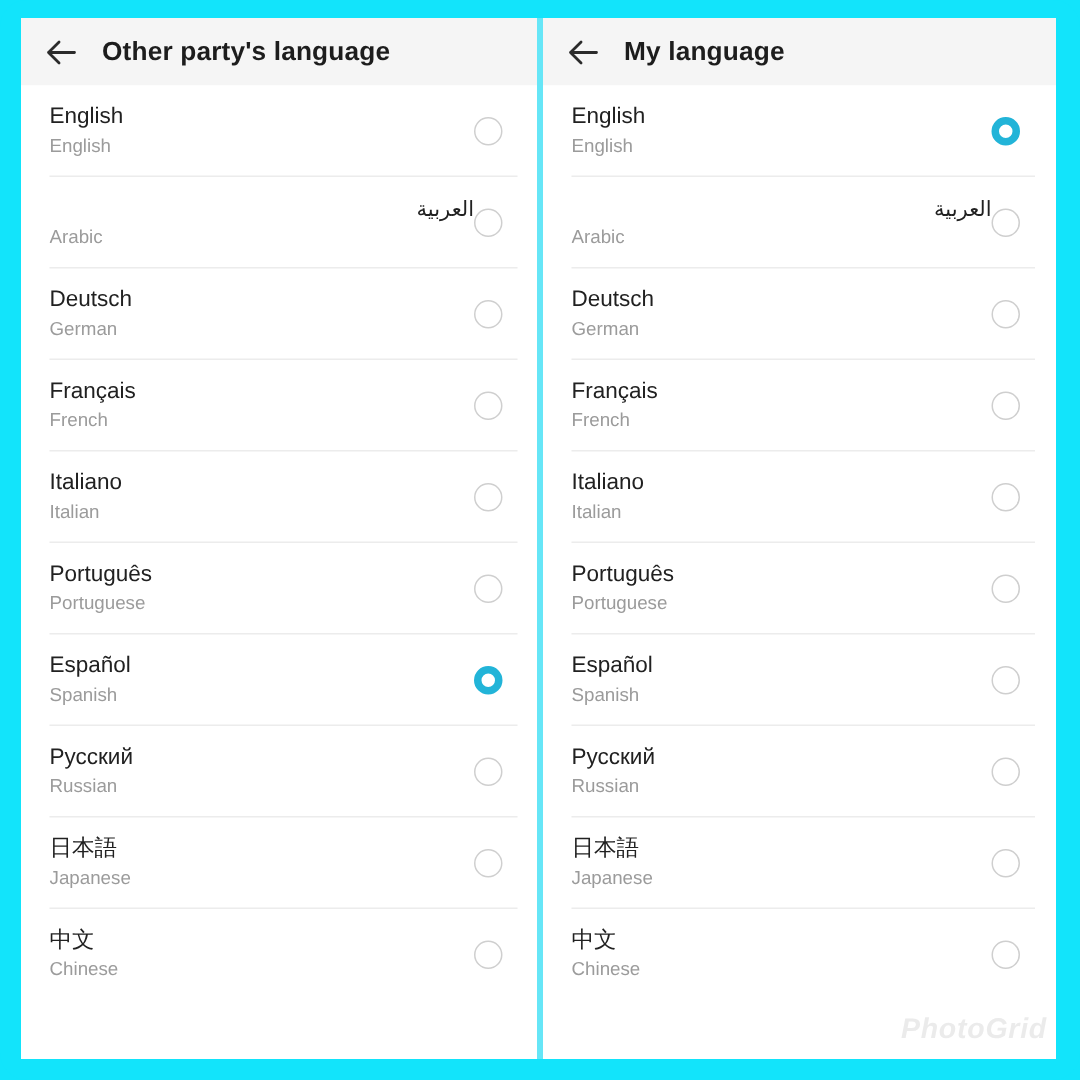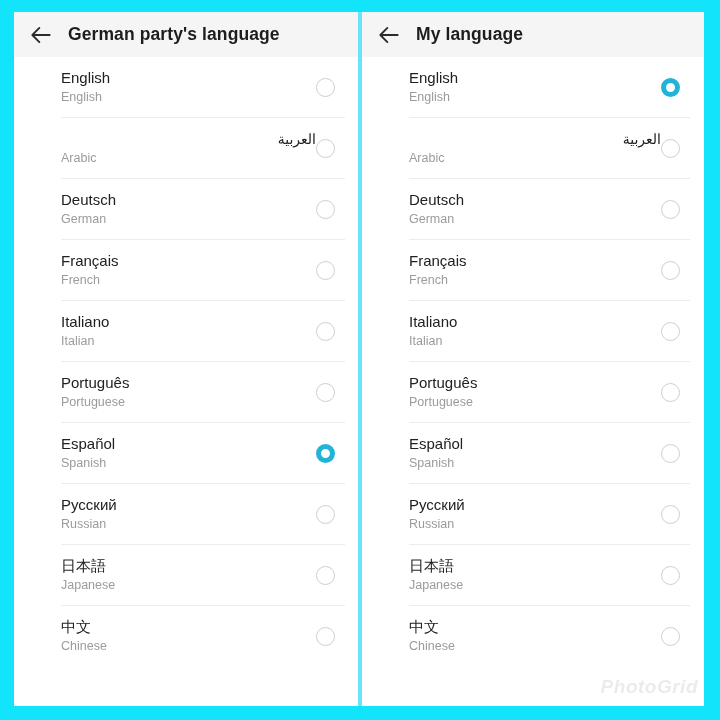--- a/index.html
+++ b/index.html
@@ -70,21 +70,20 @@
     color: #1d1d1d;
     letter-spacing: 0.1px;
     white-space: nowrap;
   }
 
   .list {
     flex: 1;
     background: #ffffff;
     padding-top: 0;
     overflow: hidden;
-    padding-left: 28px;
   }
 
   .row {
     position: relative;
     height: 61px;
     box-sizing: border-box;
     display: flex;
     align-items: center;
     padding: 0 0 0 19px;
   }
@@ -154,21 +153,21 @@
 </head>
 <body>
 
 <div id="screen">
 
   <div class="panel left">
     <div class="appbar">
       <svg class="back-icon" viewBox="0 0 24 24">
         <path d="M20 12 H4 M10.5 5.5 L4 12 L10.5 18.5" fill="none" stroke="#2b2b2b" stroke-width="1.7" stroke-linecap="round" stroke-linejoin="round"></path>
       </svg>
-      <div class="appbar-title">German party's language</div>
+      <div class="appbar-title">Other party's language</div>
     </div>
     <div class="list">
         <div class="row">
           <div class="row-texts">
             <div class="row-native">English</div>
             <div class="row-english">English</div>
           </div>
           <div class="radio"></div>
           <div class="row-sep"></div>
         </div>

